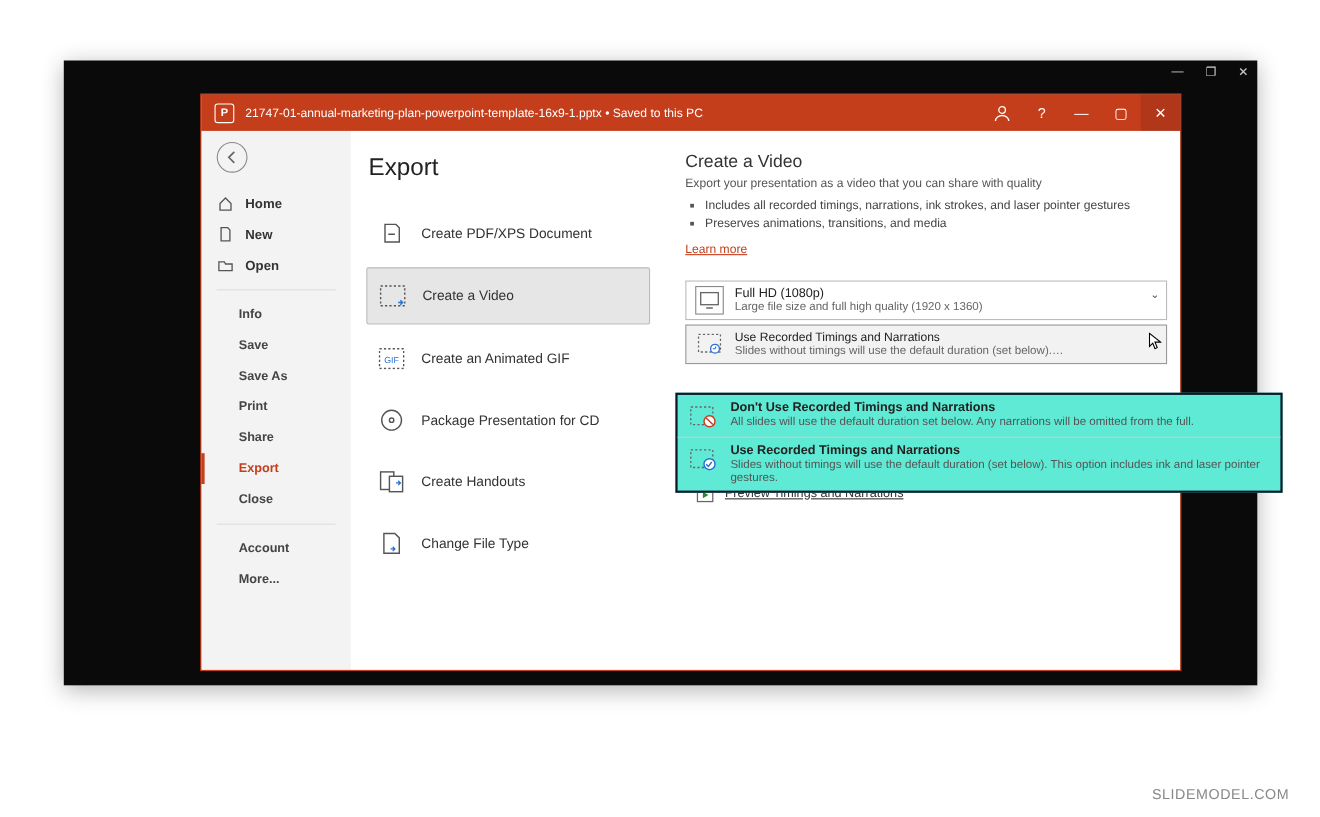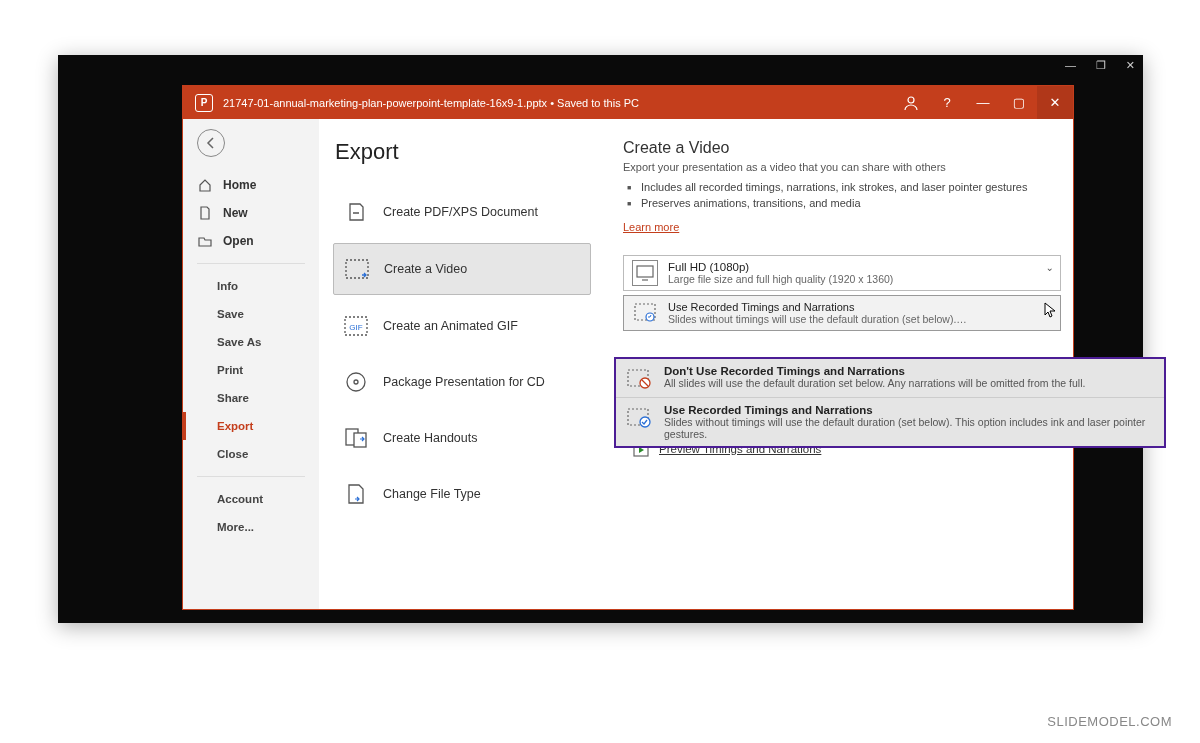--- a/index.html
+++ b/index.html
@@ -39,21 +39,21 @@
 .cv-dropdown .dd-icon { width: 26px; height: 26px; border: 1px solid #888; display: flex; align-items: center; justify-content: center; font-size: 12px; color: #555; flex-shrink: 0; }
 .cv-dropdown .dd-text { flex: 1; }
 .cv-dropdown .dd-text .t1 { font-size: 11.5px; color: #222; }
 .cv-dropdown .dd-text .t2 { font-size: 10.5px; color: #666; }
 .cv-dropdown .chev { font-size: 10px; color: #555; position: absolute; right: 6px; top: 6px; }
 .cv-dropdown2 { margin-top: 4px; border: 1px solid #999; background: #f2f2f2; display: flex; align-items: center; padding: 4px 8px; gap: 10px; position: relative; }
 .cv-dropdown2 .dd-icon { width: 26px; height: 26px; display: flex; align-items: center; justify-content: center; flex-shrink: 0; }
 .cv-dropdown2 .dd-text .t1 { font-size: 11px; color: #222; }
 .cv-dropdown2 .dd-text .t2 { font-size: 10.5px; color: #666; white-space: nowrap; overflow: hidden; text-overflow: ellipsis; max-width: 300px; }
 .cursor-icon { position: absolute; right: 4px; top: 6px; font-size: 13px; color: #222; }
-.popup { position: absolute; left: 614px; top: 357px; width: 552px; border: 2px solid #4c1d95; background: #e5e5e5; z-index: 10; }
+.popup { position: absolute; left: 614px; top: 357px; width: 552px; border: 2px solid #0f172a; background: #5eead4; z-index: 10; }
 .popup-item { display: flex; padding: 6px 10px; gap: 12px; border-bottom: 1px solid #ccc; align-items: flex-start; cursor: default; }
 .popup-item:last-child { border-bottom: none; }
 .popup-item .pi-icon { width: 26px; height: 24px; flex-shrink: 0; display: flex; align-items: center; justify-content: center; margin-top: 2px; }
 .popup-item .pi-text .t1 { font-size: 11.5px; font-weight: bold; color: #222; }
 .popup-item .pi-text .t2 { font-size: 10.5px; color: #555; }
 .cv-action { display: flex; align-items: flex-start; gap: 8px; padding: 4px 8px; margin-top: 4px; font-size: 11.5px; color: #333; text-decoration: underline; }
 .cv-action .a-icon { width: 20px; display: flex; justify-content: center; }
 .watermark { position: absolute; right: 28px; bottom: 14px; font-size: 13px; color: #888; letter-spacing: 0.5px; }
 svg { display: block; }
 </style>
@@ -186,21 +186,21 @@
                 <path d="M4 2h10l4 4v14H4z" fill="none" stroke="#555" stroke-width="1.3"></path>
                 <path d="M10 16l4 0 M12 14l2 2-2 2" fill="none" stroke="#2a6fd6" stroke-width="1.2"></path>
               </svg>
             </span>
           <span>Change File Type</span>
         </div>
       </div>
 
       <div class="export-right">
         <div class="cv-title">Create a Video</div>
-        <div class="cv-sub">Export your presentation as a video that you can share with others</div>
+        <div class="cv-sub">Export your presentation as a video that you can share with quality</div>
         <ul class="cv-bullets">
           <li>Includes all recorded timings, narrations, ink strokes, and laser pointer gestures</li>
           <li>Preserves animations, transitions, and media</li>
         </ul>
         <a class="learn-more">Learn more</a>
 
         <div class="cv-dropdown">
           <div class="dd-icon">
               <svg width="18" height="16" viewBox="0 0 18 16">
                 <rect x="1" y="1" width="16" height="11" fill="none" stroke="#666" stroke-width="1.2"></rect>

